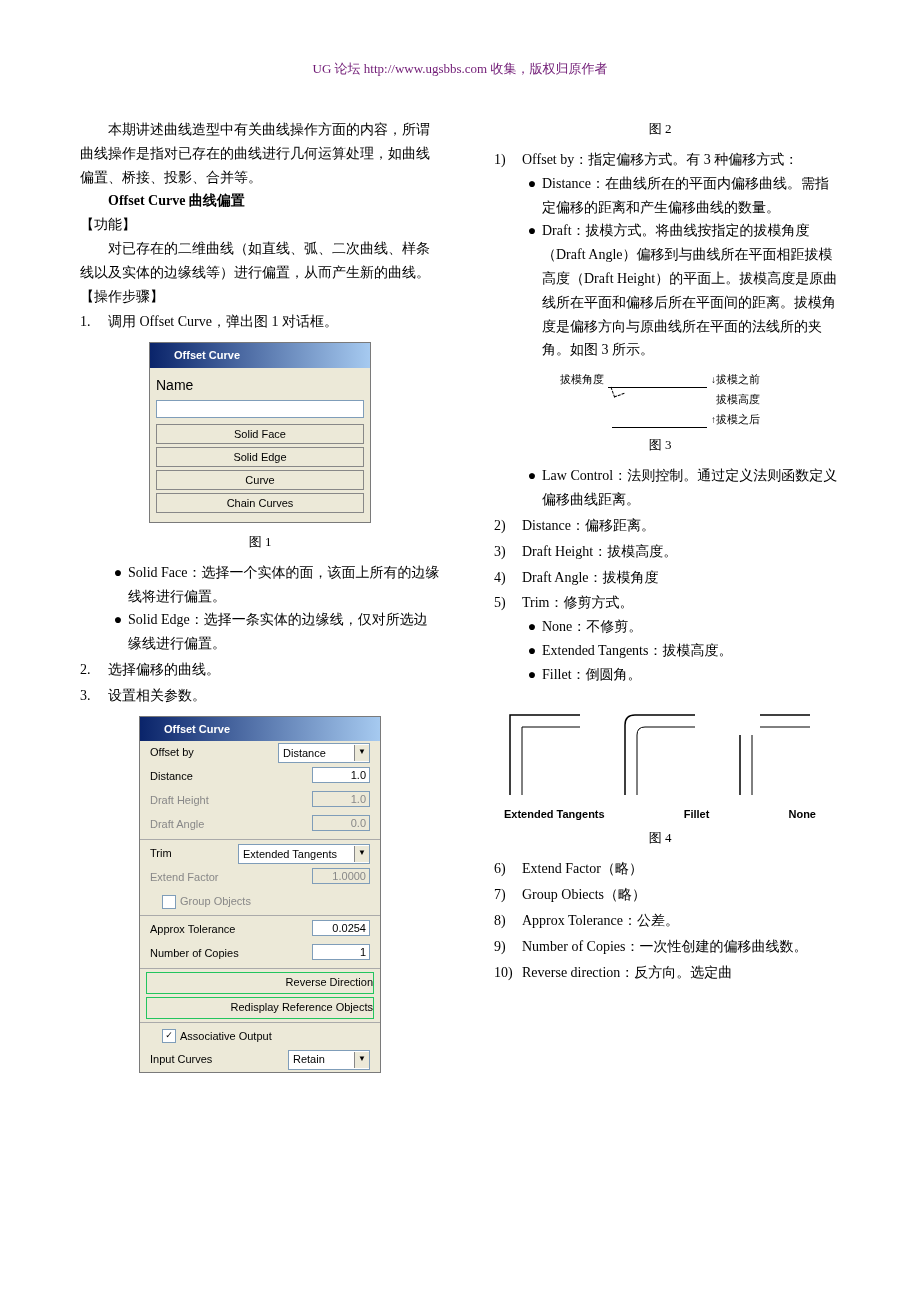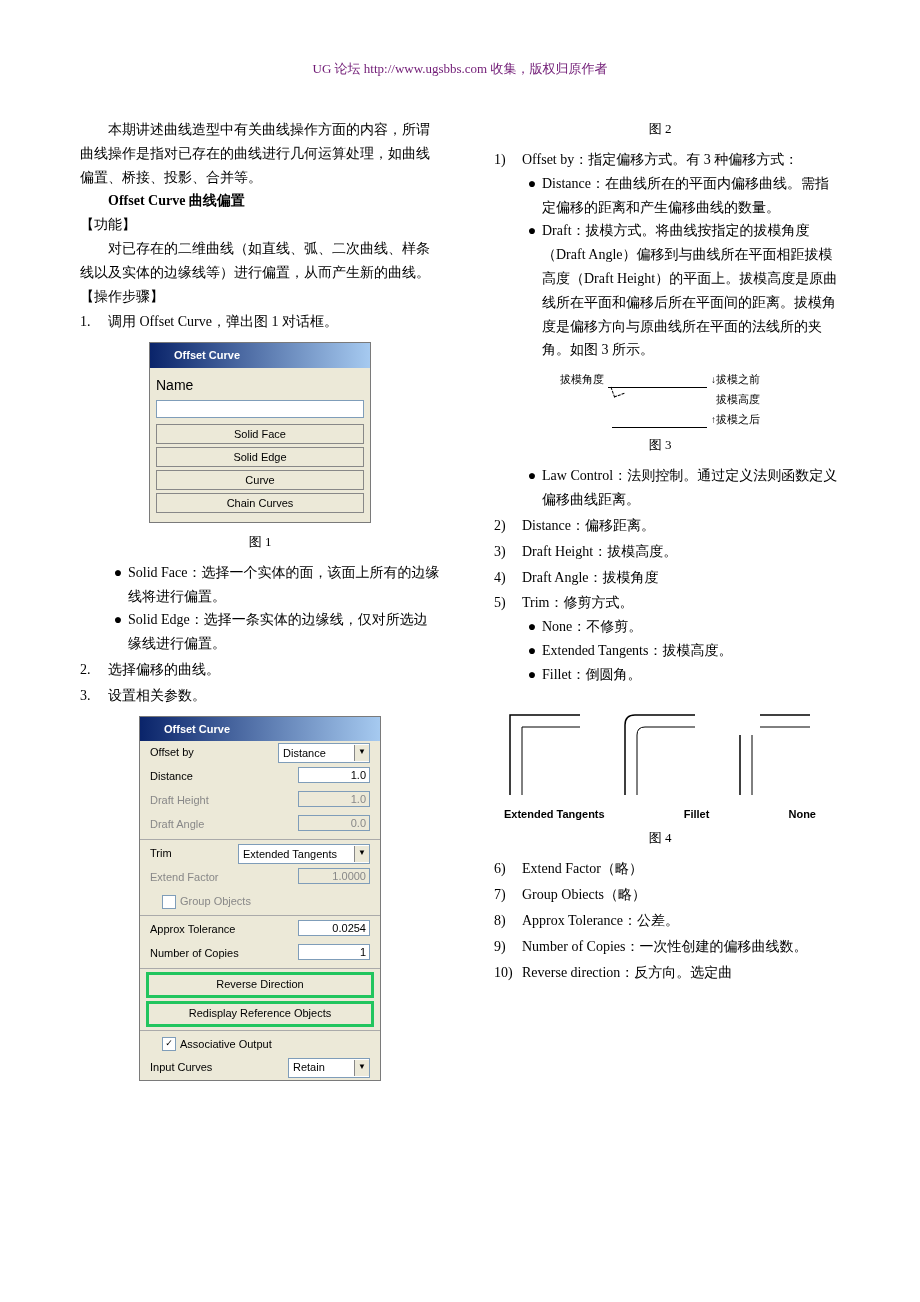--- a/index.html
+++ b/index.html
@@ -122,21 +122,21 @@
       justify-content: space-between;
       align-items: flex-start;
       padding: 2px 10px;
       min-height: 20px;
     }
     .d2label {
       flex: 1;
     }
     .d2label.disabled { color: #888; }
     .d2input {
-      width: 72px;
+      width: 58px;
       height: 16px;
       border: 1px solid #7f9db9;
       background: #fff;
       font-size: 11px;
       text-align: right;
       padding: 0 3px;
       box-sizing: border-box;
     }
     .d2input.disabled { background: #ece9d8; color: #888; }
     .d2select {
@@ -156,23 +156,23 @@
       line-height: 14px;
       font-size: 8px;
     }
     .d2divider {
       border-top: 1px solid #aaa;
       margin: 2px 0;
     }
     .d2btn {
       margin: 3px 6px;
       height: 20px;
-      border: 3px solid #22c55e;
+      border: 1px solid #22c55e;
       background: #ece9d8;
-      text-align: center;
+      text-align: right;
       line-height: 18px;
       font-size: 11px;
     }
     .d2check {
       display: flex;
       align-items: center;
       padding: 2px 22px;
     }
     .d2checkbox {
       width: 12px; height: 12px;

